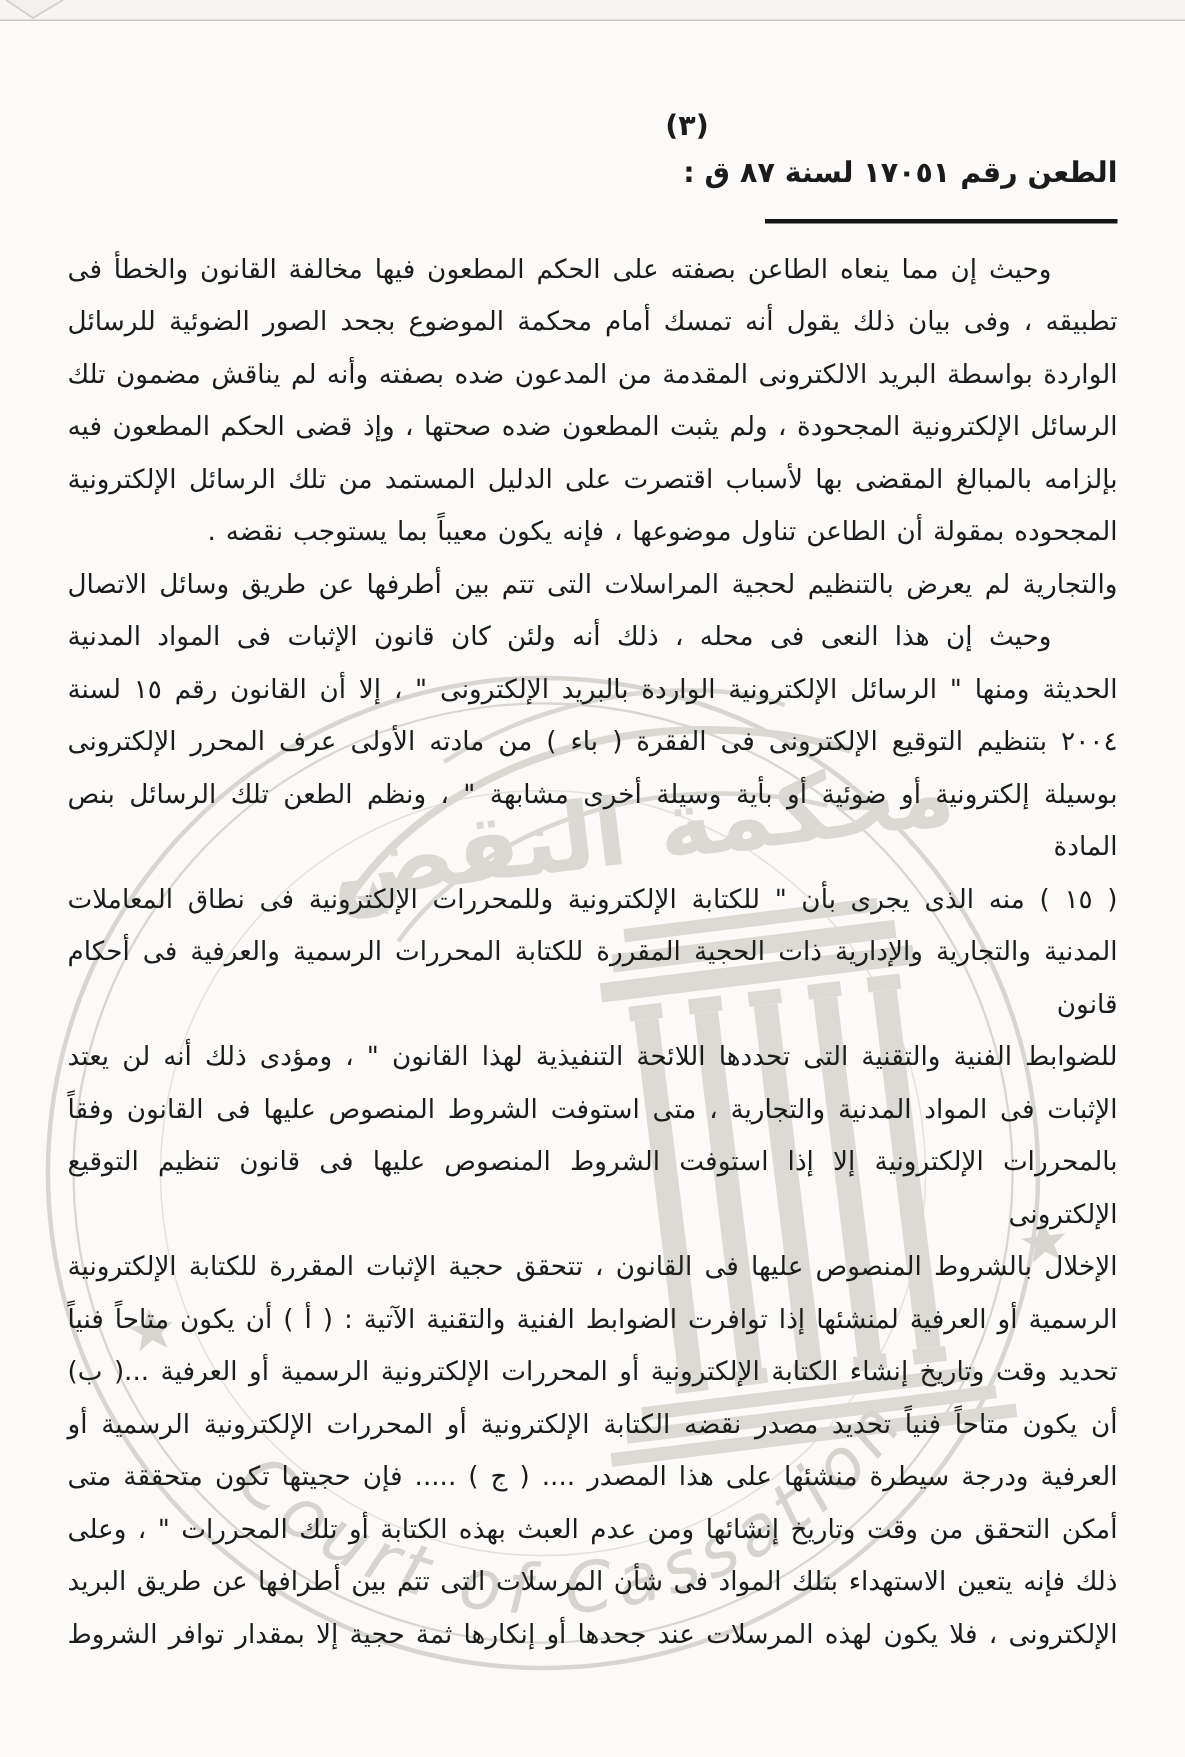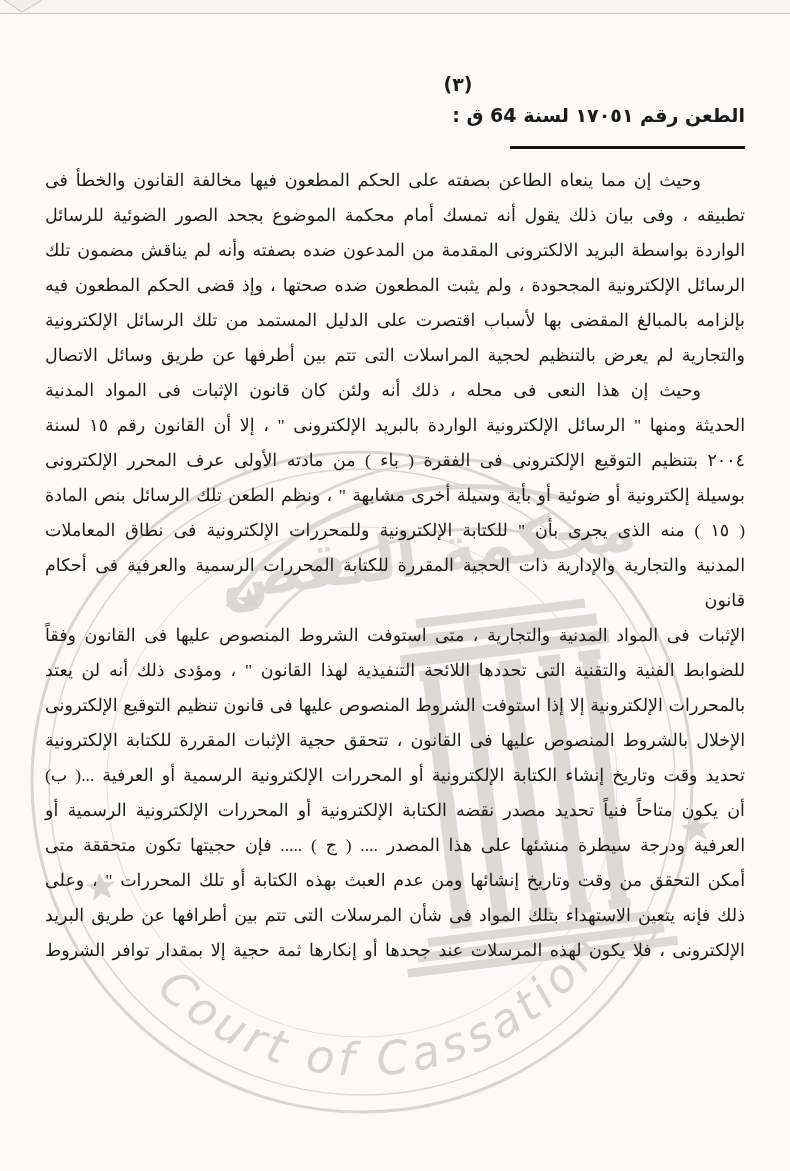--- a/index.html
+++ b/index.html
@@ -30,21 +30,20 @@
   .title-rule{
     margin:18px 0 0 auto;width:235px;height:3px;background:#151515;
   }
   .body-text{
     margin-top:14px;font-size:17.5px;line-height:35px;
   }
   .line{
     text-align:justify;text-align-last:justify;
     -moz-text-align-last:justify;
     word-spacing:1px;
-    font-family:Liberation Serif, serif;
   }
   .line.first{text-indent:44px;}
   .line.last{text-align-last:right;-moz-text-align-last:right;}
   .wm text{font-family:"DejaVu Sans", sans-serif;}
 </style>
 </head>
 <body>
 
 <div class="scan-top">
   <svg viewBox="0 0 48 13">
@@ -102,41 +101,43 @@
       <path id="wmArc" d="M 122 878 A 292 292 0 0 0 602 878" fill="none" stroke="none"></path>
       <text font-size="46" font-style="italic" letter-spacing="5" fill="#d6d4cf" stroke="none">
         <textPath href="#wmArc" startOffset="3%">Court of Cassation</textPath>
       </text>
     </g>
   </svg>
 
   <div class="content">
     <div class="page-number">(٣)</div>
 
-    <div class="case-title">الطعن رقم ١٧٠٥١ لسنة 64 ق :</div>
+    <div class="case-title">الطعن رقم ١٧٠٥١ لسنة ٨٧ ق :</div>
 
     <div class="title-rule"></div>
 
     <div class="body-text">
         <div class="line first">وحيث إن مما ينعاه الطاعن بصفته على الحكم المطعون فيها مخالفة القانون والخطأ فى</div>
         <div class="line">تطبيقه ، وفى بيان ذلك يقول أنه تمسك أمام محكمة الموضوع بجحد الصور الضوئية للرسائل</div>
         <div class="line">الواردة بواسطة البريد الالكترونى المقدمة من المدعون ضده بصفته وأنه لم يناقش مضمون تلك</div>
         <div class="line">الرسائل الإلكترونية المجحودة ، ولم يثبت المطعون ضده صحتها ، وإذ قضى الحكم المطعون فيه</div>
         <div class="line">بإلزامه بالمبالغ المقضى بها لأسباب اقتصرت على الدليل المستمد من تلك الرسائل الإلكترونية</div>
+        <div class="line last">المجحوده بمقولة أن الطاعن تناول موضوعها ، فإنه يكون معيباً بما يستوجب نقضه .</div>
         <div class="line">والتجارية لم يعرض بالتنظيم لحجية المراسلات التى تتم بين أطرفها عن طريق وسائل الاتصال</div>
         <div class="line first">وحيث إن هذا النعى فى محله ، ذلك أنه ولئن كان قانون الإثبات فى المواد المدنية</div>
         <div class="line">الحديثة ومنها " الرسائل الإلكترونية الواردة بالبريد الإلكترونى " ، إلا أن القانون رقم ١٥ لسنة</div>
         <div class="line">٢٠٠٤ بتنظيم التوقيع الإلكترونى فى الفقرة ( باء ) من مادته الأولى عرف المحرر الإلكترونى</div>
         <div class="line">بوسيلة إلكترونية أو ضوئية أو بأية وسيلة أخرى مشابهة " ، ونظم الطعن تلك الرسائل بنص المادة</div>
         <div class="line">( ١٥ ) منه الذى يجرى بأن " للكتابة الإلكترونية وللمحررات الإلكترونية فى نطاق المعاملات</div>
         <div class="line">المدنية والتجارية والإدارية ذات الحجية المقررة للكتابة المحررات الرسمية والعرفية فى أحكام قانون</div>
+        <div class="line">للضوابط الفنية والتقنية التى تحددها اللائحة التنفيذية لهذا القانون " ، ومؤدى ذلك أنه لن يعتد</div>
         <div class="line">الإثبات فى المواد المدنية والتجارية ، متى استوفت الشروط المنصوص عليها فى القانون وفقاً</div>
-        <div class="line">للضوابط الفنية والتقنية التى تحددها اللائحة التنفيذية لهذا القانون " ، ومؤدى ذلك أنه لن يعتد</div>
         <div class="line">بالمحررات الإلكترونية إلا إذا استوفت الشروط المنصوص عليها فى قانون تنظيم التوقيع الإلكترونى</div>
         <div class="line">الإخلال بالشروط المنصوص عليها فى القانون ، تتحقق حجية الإثبات المقررة للكتابة الإلكترونية</div>
+        <div class="line">الرسمية أو العرفية لمنشئها إذا توافرت الضوابط الفنية والتقنية الآتية : ( أ ) أن يكون متاحاً فنياً</div>
         <div class="line">تحديد وقت وتاريخ إنشاء الكتابة الإلكترونية أو المحررات الإلكترونية الرسمية أو العرفية ...( ب)</div>
         <div class="line">أن يكون متاحاً فنياً تحديد مصدر نقضه الكتابة الإلكترونية أو المحررات الإلكترونية الرسمية أو</div>
         <div class="line">العرفية ودرجة سيطرة منشئها على هذا المصدر .... ( ج ) ..... فإن حجيتها تكون متحققة متى</div>
         <div class="line">أمكن التحقق من وقت وتاريخ إنشائها ومن عدم العبث بهذه الكتابة أو تلك المحررات " ، وعلى</div>
         <div class="line">ذلك فإنه يتعين الاستهداء بتلك المواد فى شأن المرسلات التى تتم بين أطرافها عن طريق البريد</div>
         <div class="line">الإلكترونى ، فلا يكون لهذه المرسلات عند جحدها أو إنكارها ثمة حجية إلا بمقدار توافر الشروط</div>
       </div>
   </div>
 </div>
 

